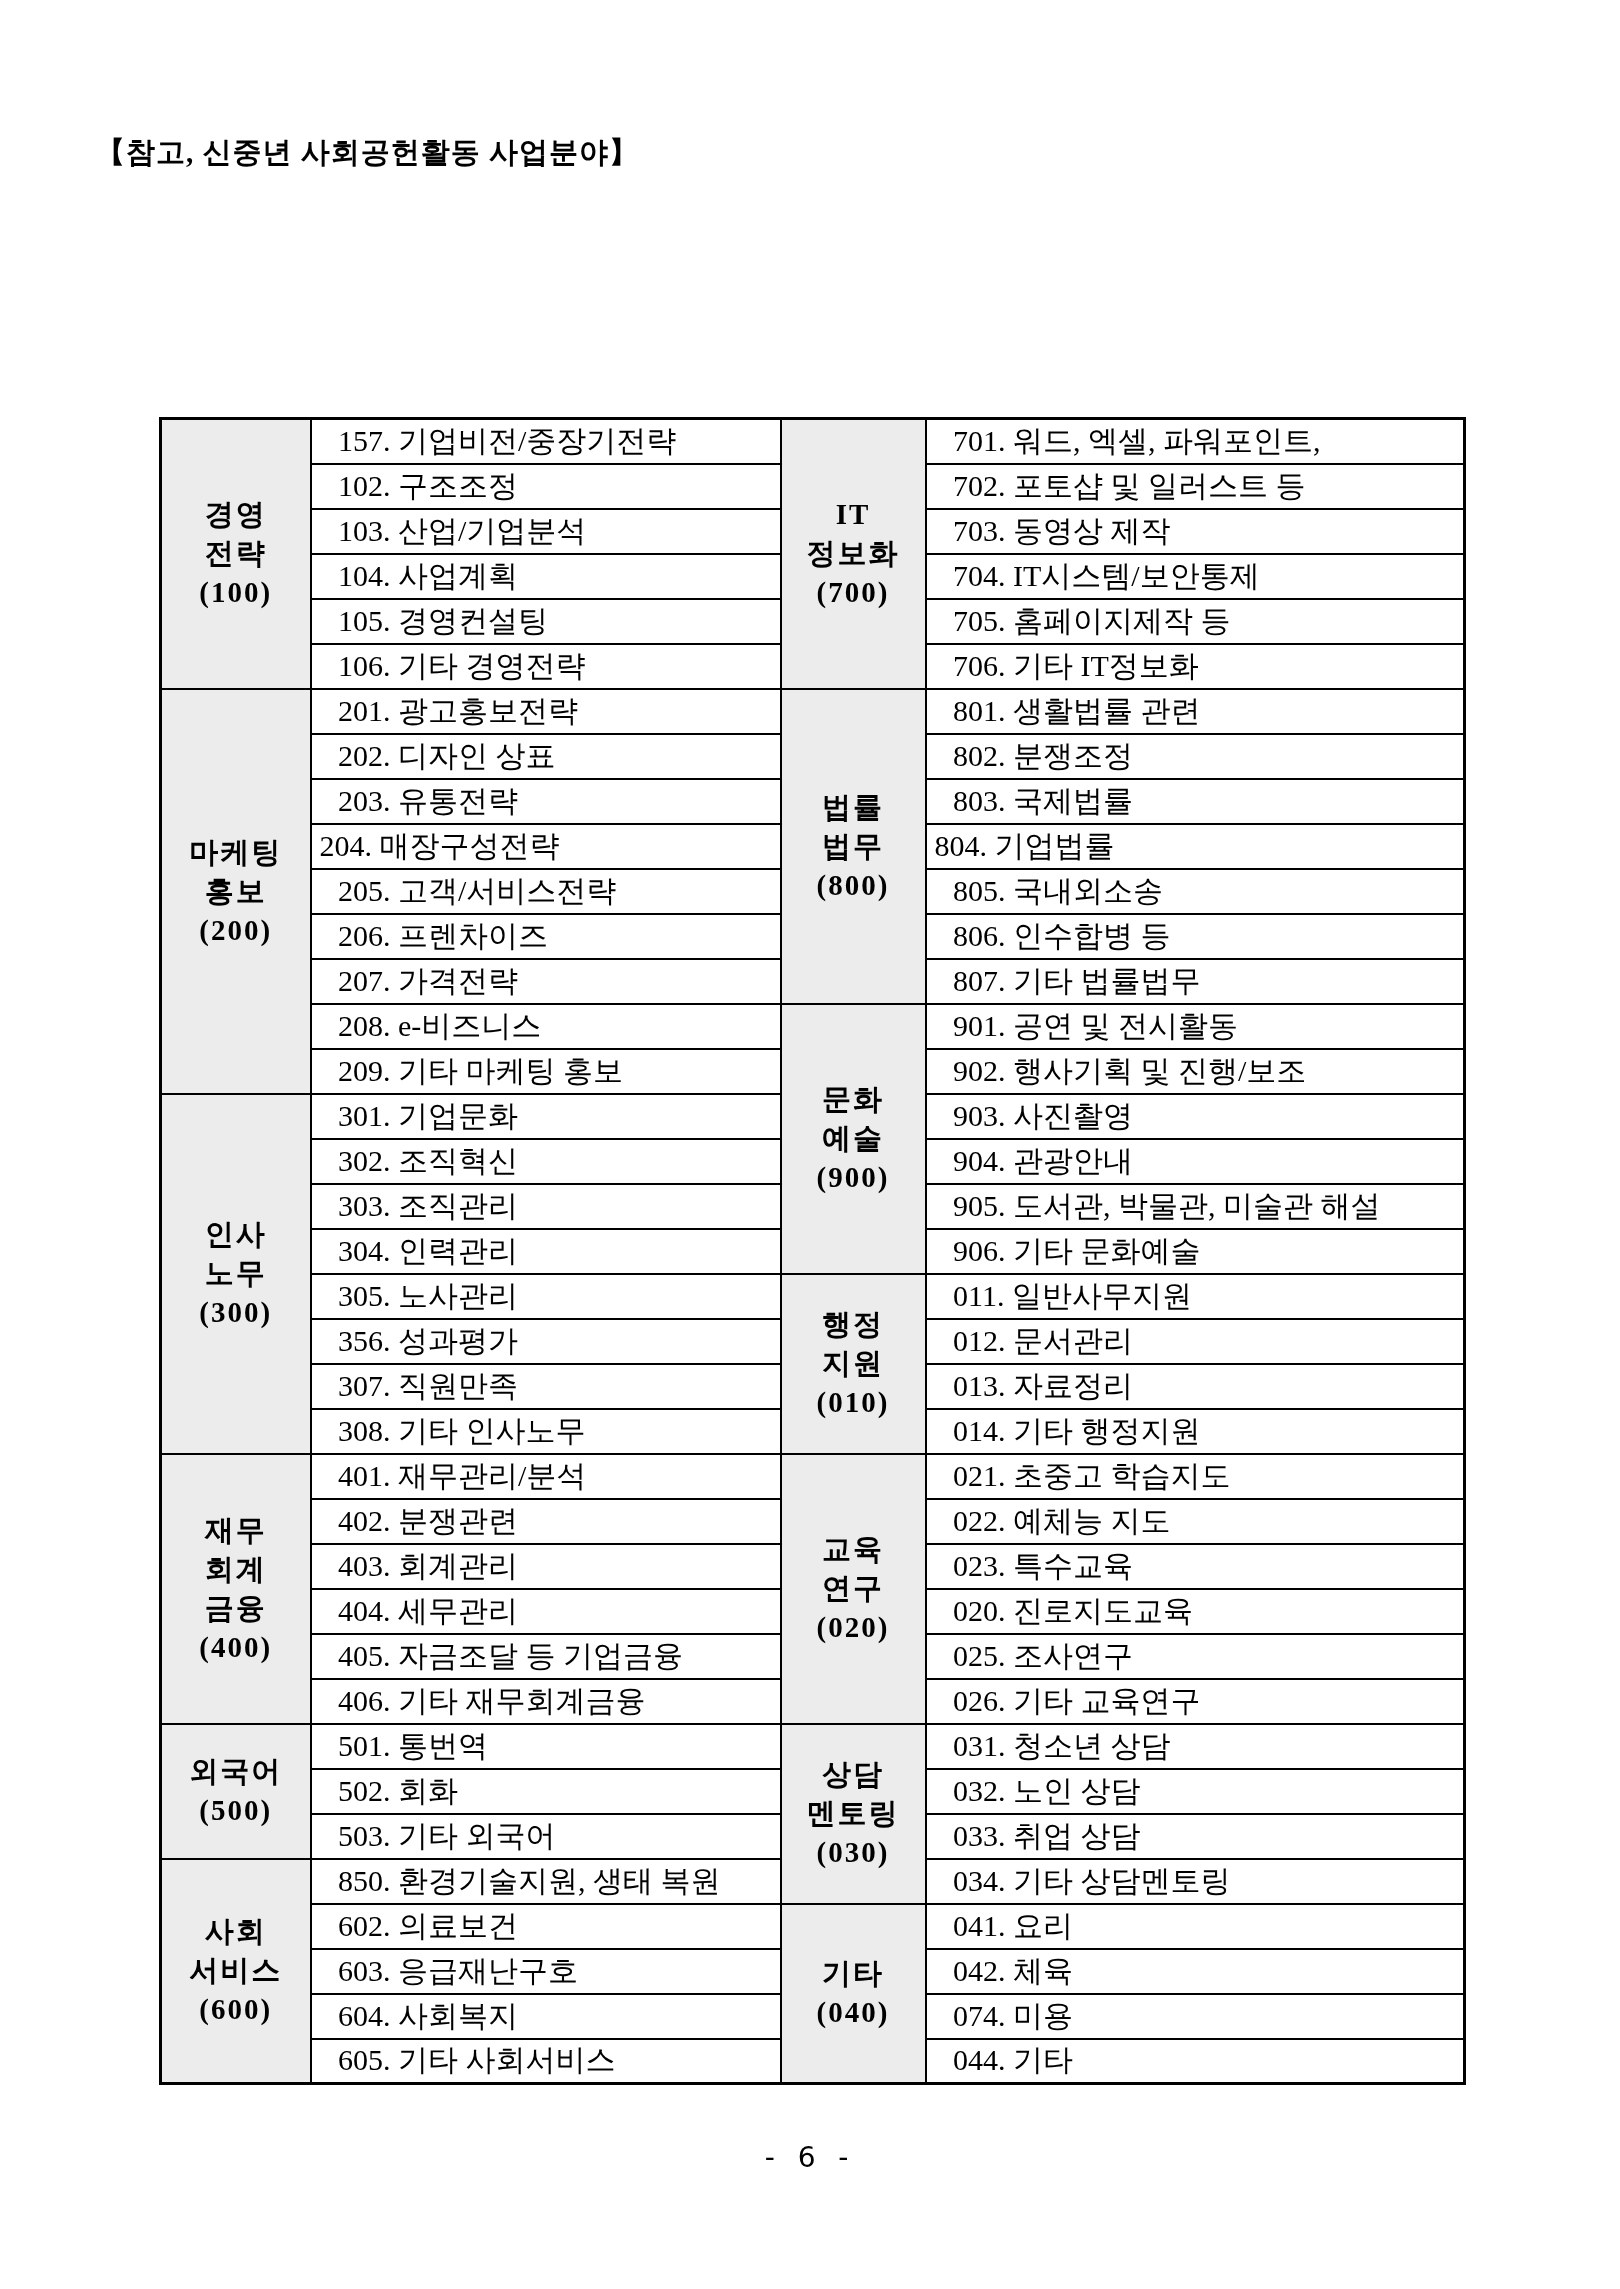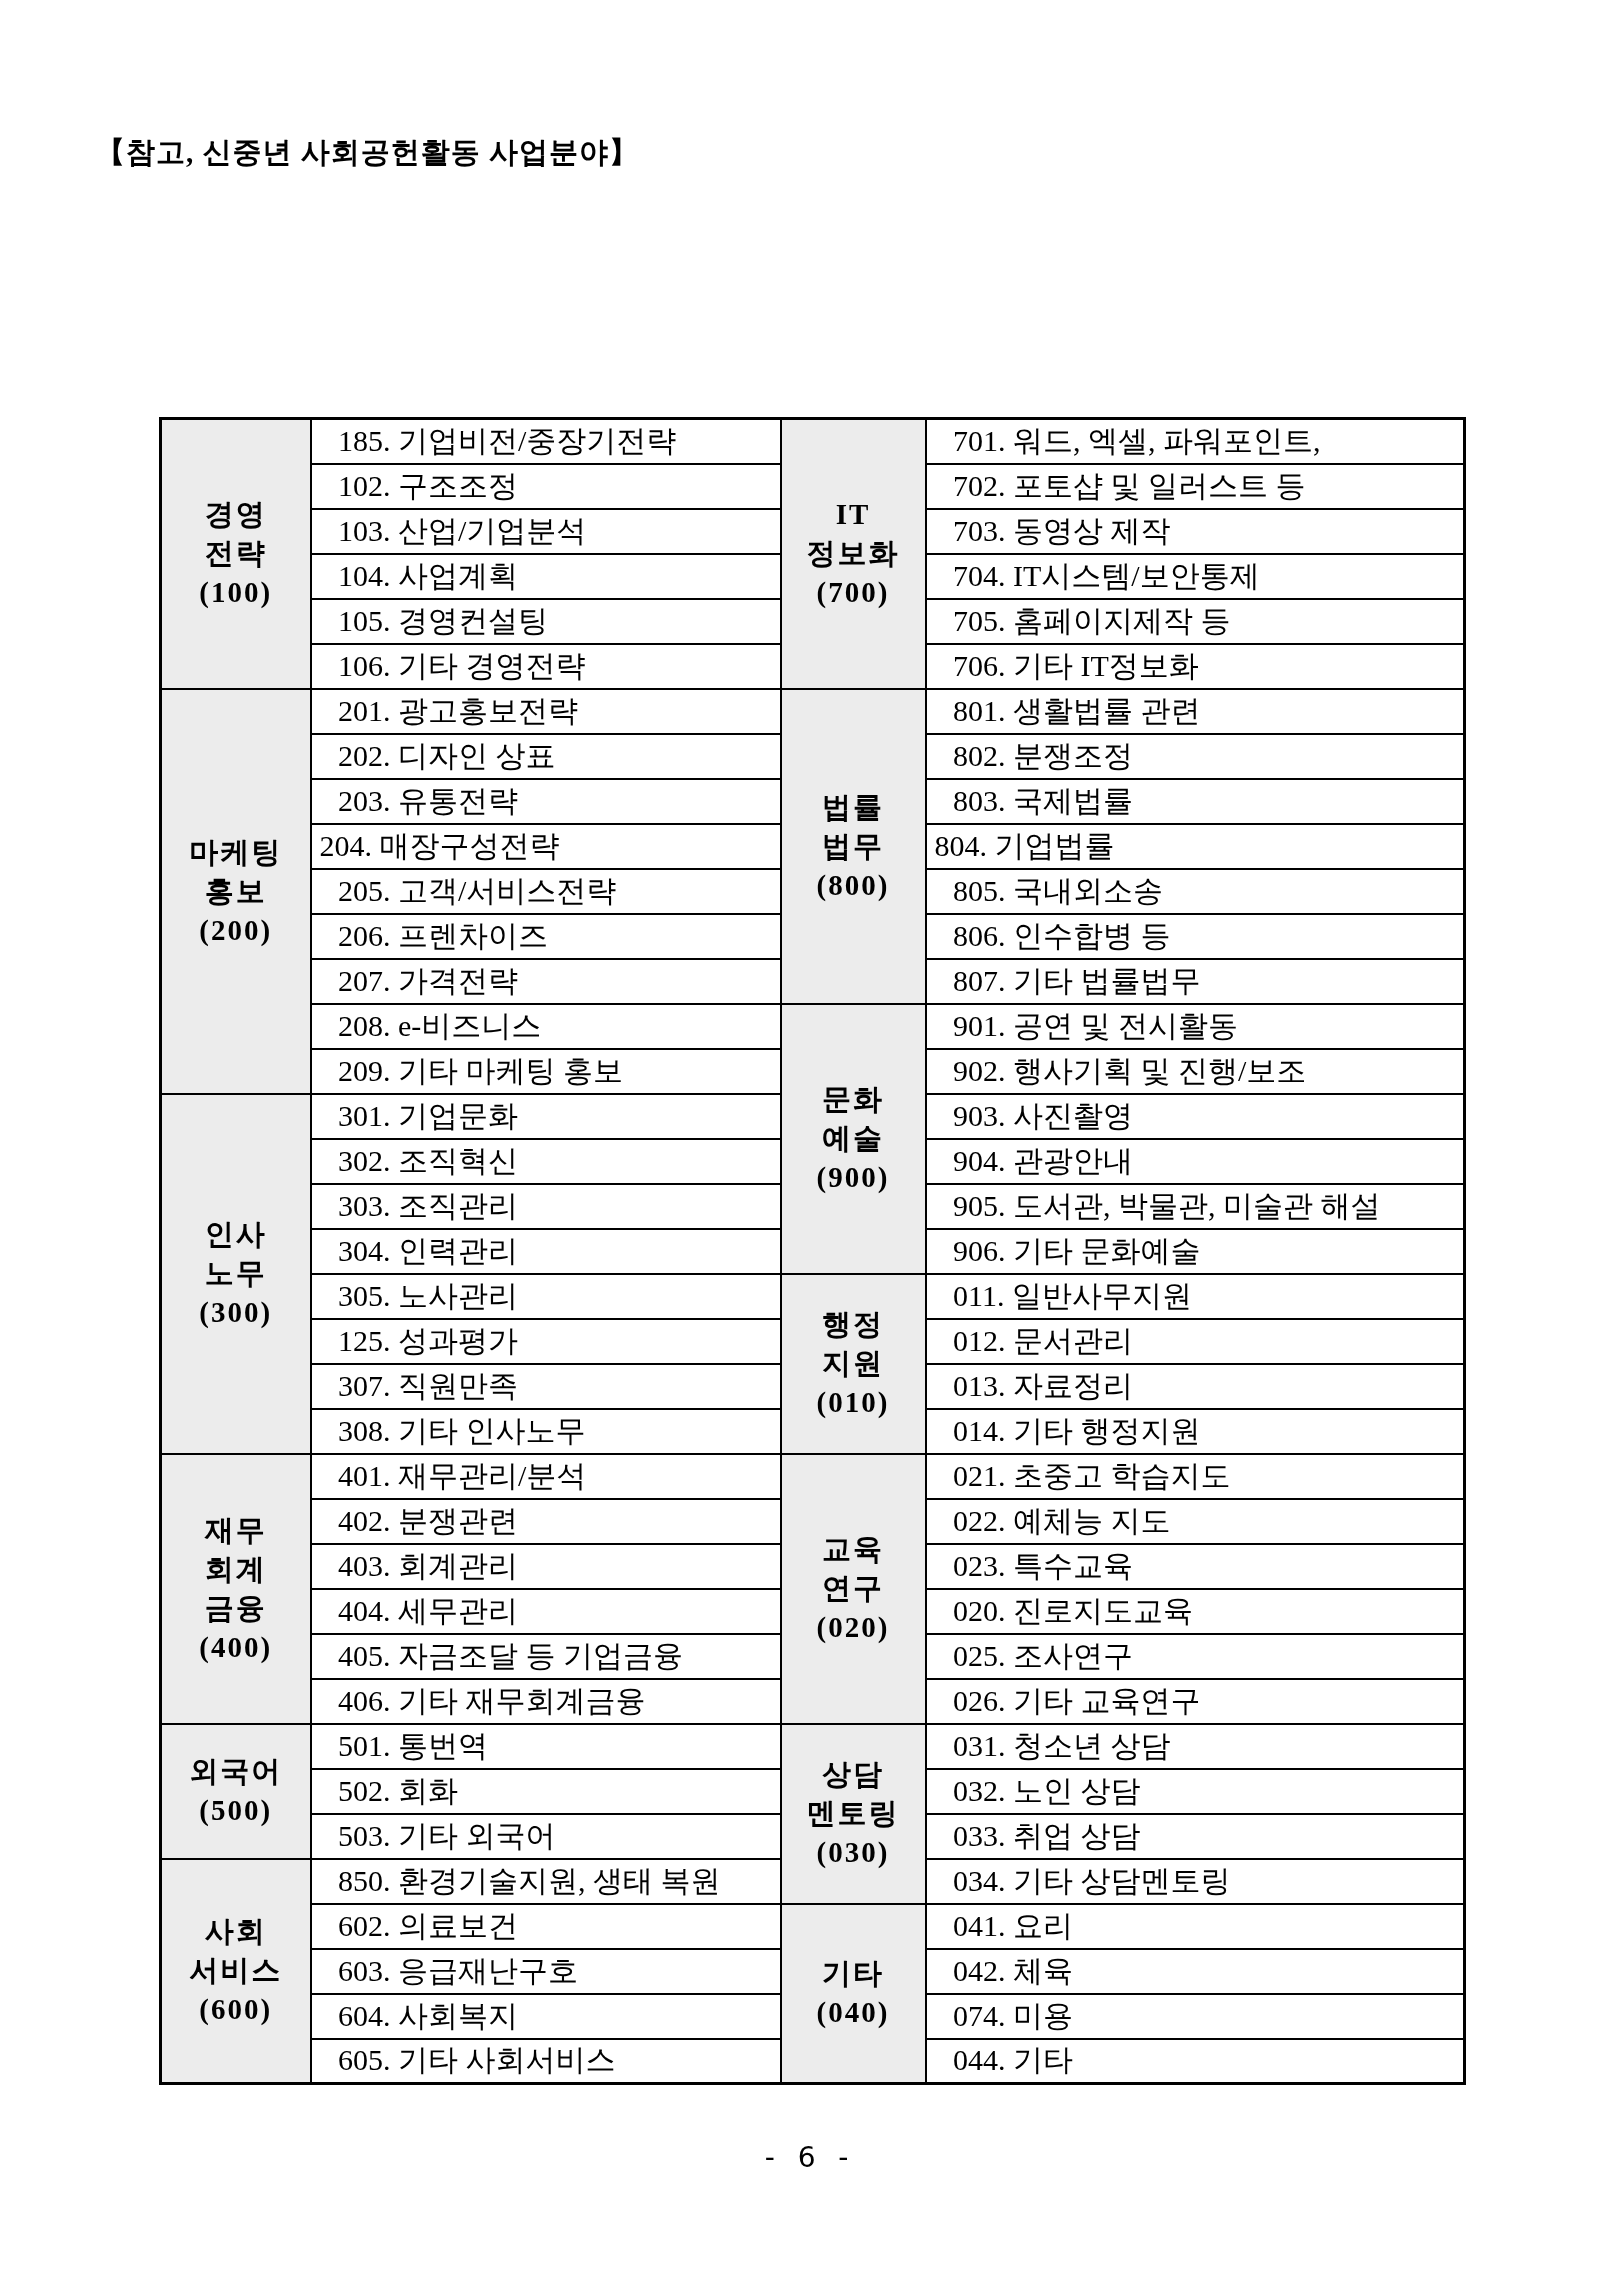--- a/index.html
+++ b/index.html
@@ -104,21 +104,21 @@
   <table class="cat-table">
     <colgroup>
       <col style="width:150px">
       <col style="width:470px">
       <col style="width:145px">
       <col style="width:539px">
     </colgroup>
     <tbody>
         <tr>
           <td class="cat" rowspan="6"><div class="cat-label">경영<br>전략<br>(100)</div></td>
-          <td class="item">185. 기업비전/중장기전략</td>
+          <td class="item">157. 기업비전/중장기전략</td>
           <td class="cat" rowspan="6"><div class="cat-label">IT<br>정보화<br>(700)</div></td>
           <td class="item">701. 워드, 엑셀, 파워포인트,</td>
         </tr>
         <tr>
           <td class="item">102. 구조조정</td>
           <td class="item">702. 포토샵 및 일러스트 등</td>
         </tr>
         <tr>
           <td class="item">103. 산업/기업분석</td>
           <td class="item">703. 동영상 제작</td>
@@ -190,21 +190,21 @@
         <tr>
           <td class="item">304. 인력관리</td>
           <td class="item">906. 기타 문화예술</td>
         </tr>
         <tr>
           <td class="item">305. 노사관리</td>
           <td class="cat" rowspan="4"><div class="cat-label">행정<br>지원<br>(010)</div></td>
           <td class="item">011. 일반사무지원</td>
         </tr>
         <tr>
-          <td class="item">125. 성과평가</td>
+          <td class="item">356. 성과평가</td>
           <td class="item">012. 문서관리</td>
         </tr>
         <tr>
           <td class="item">307. 직원만족</td>
           <td class="item">013. 자료정리</td>
         </tr>
         <tr>
           <td class="item">308. 기타 인사노무</td>
           <td class="item">014. 기타 행정지원</td>
         </tr>

